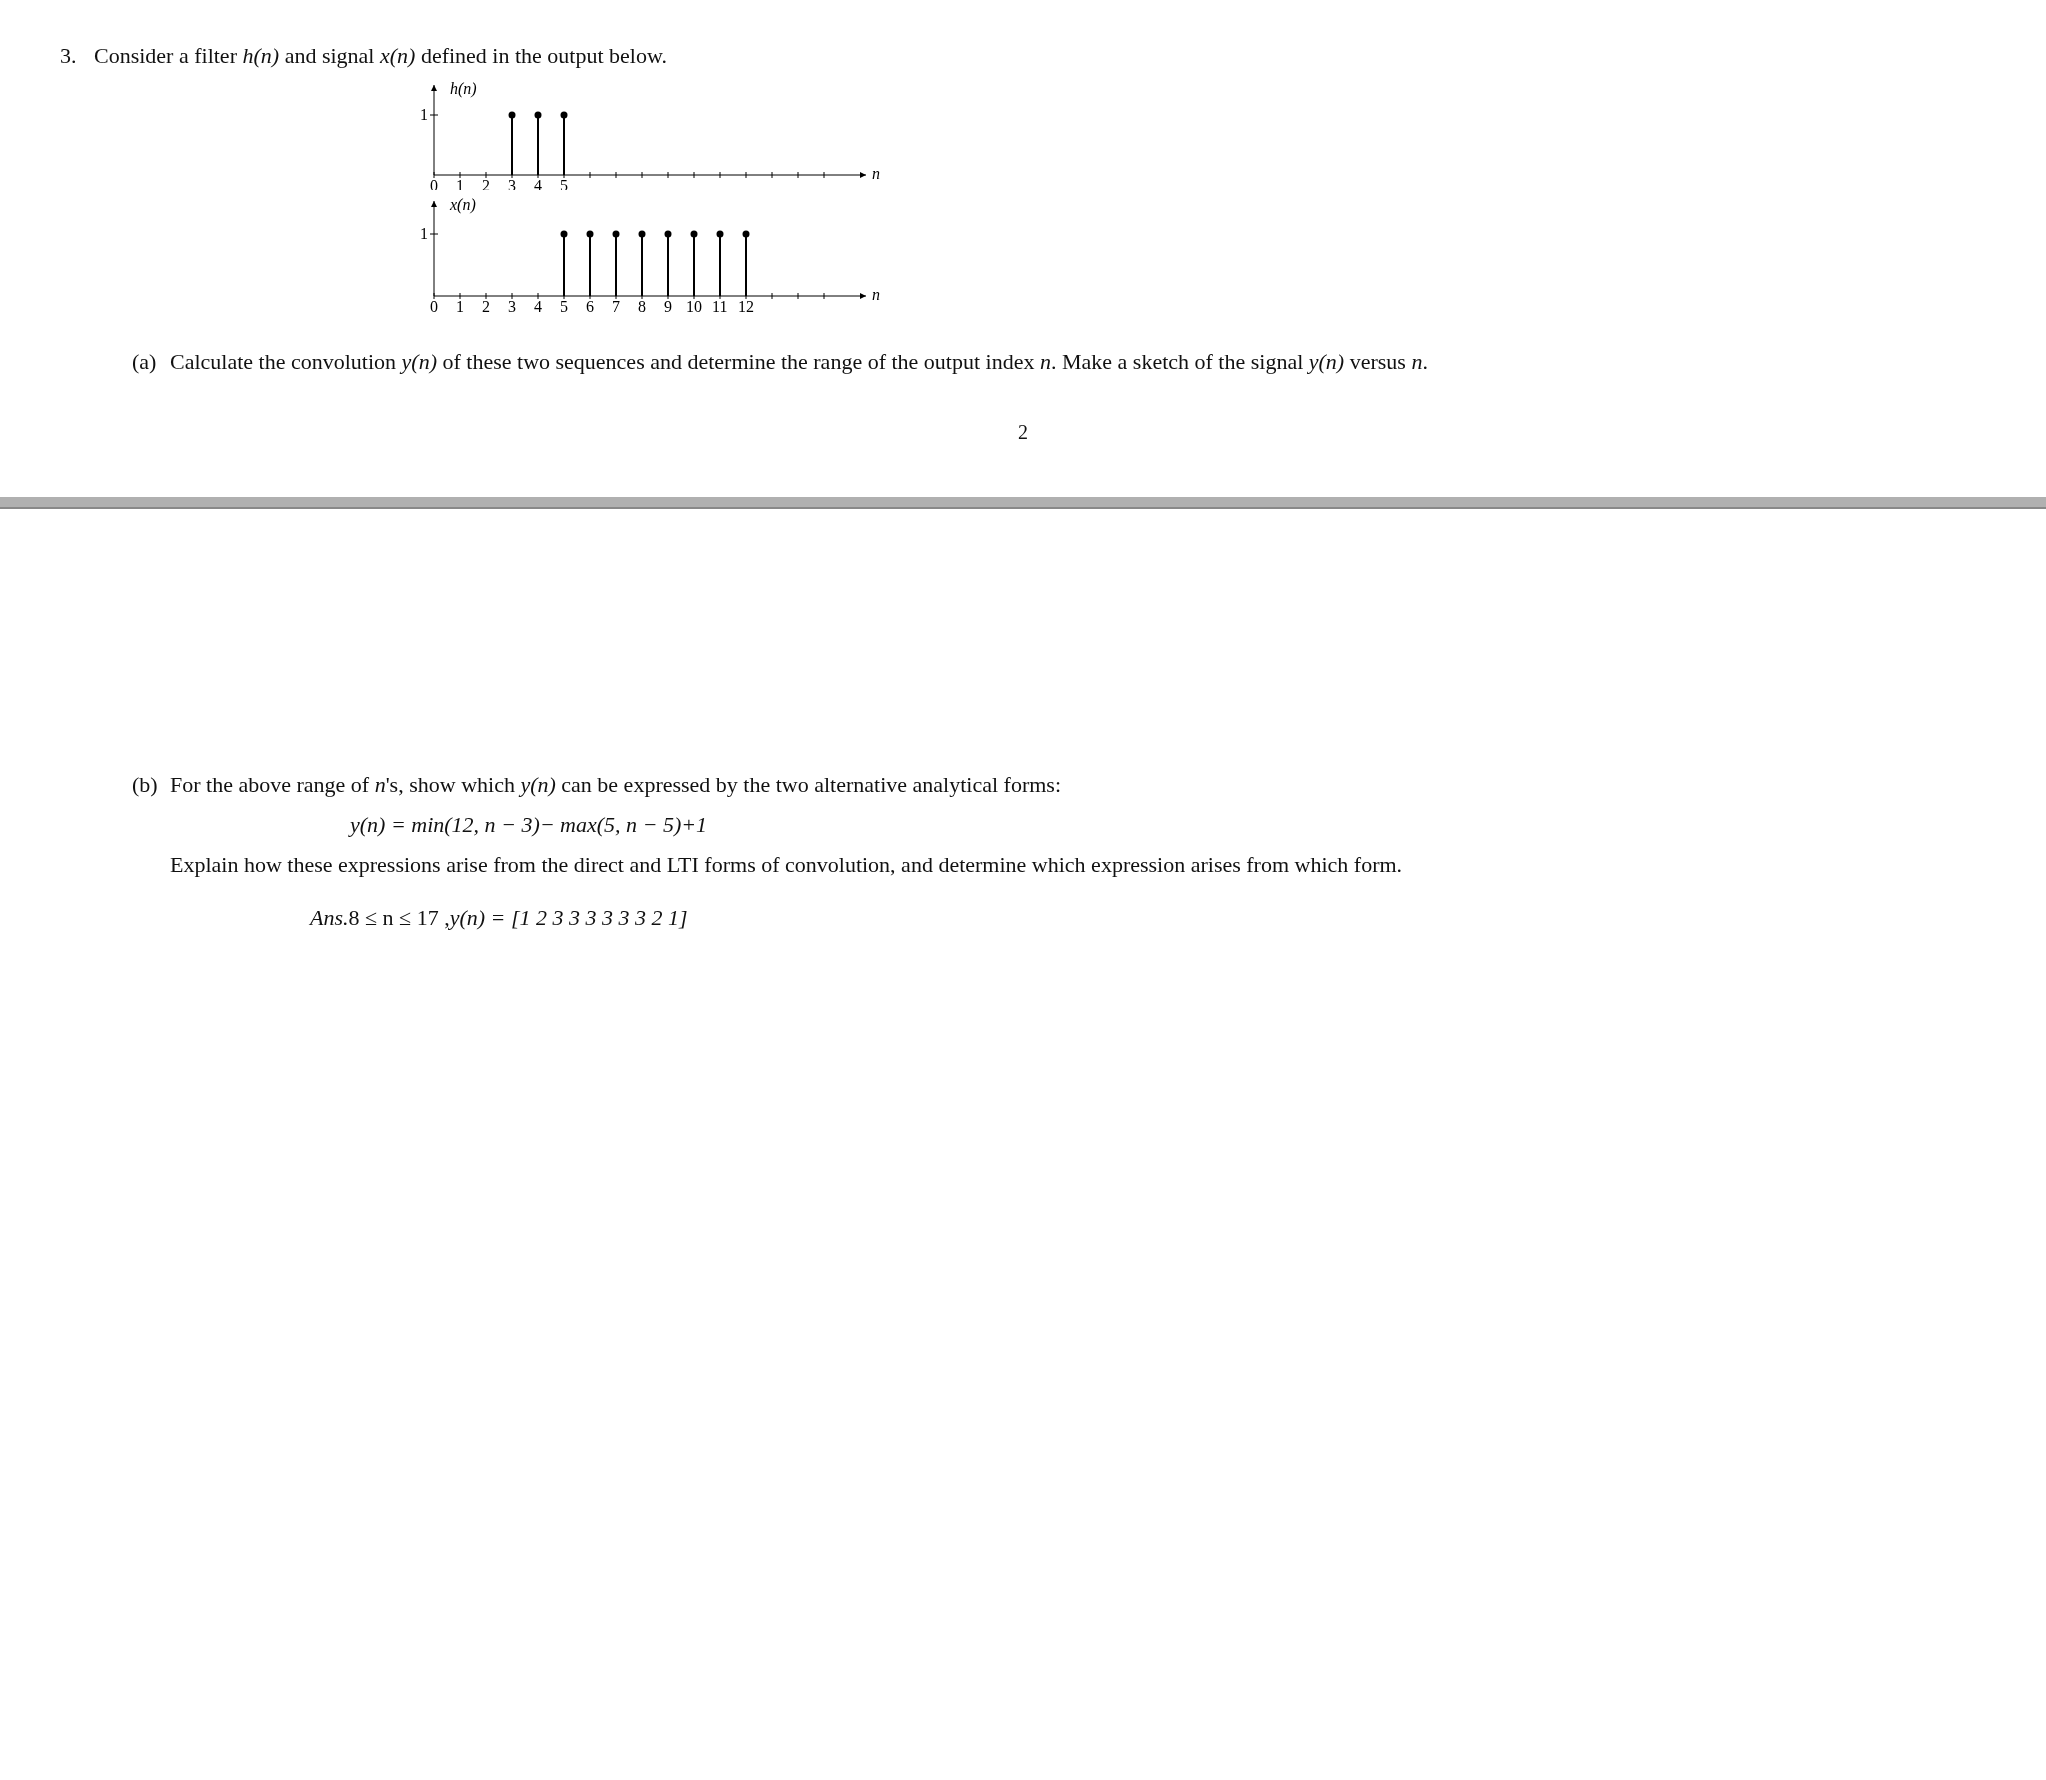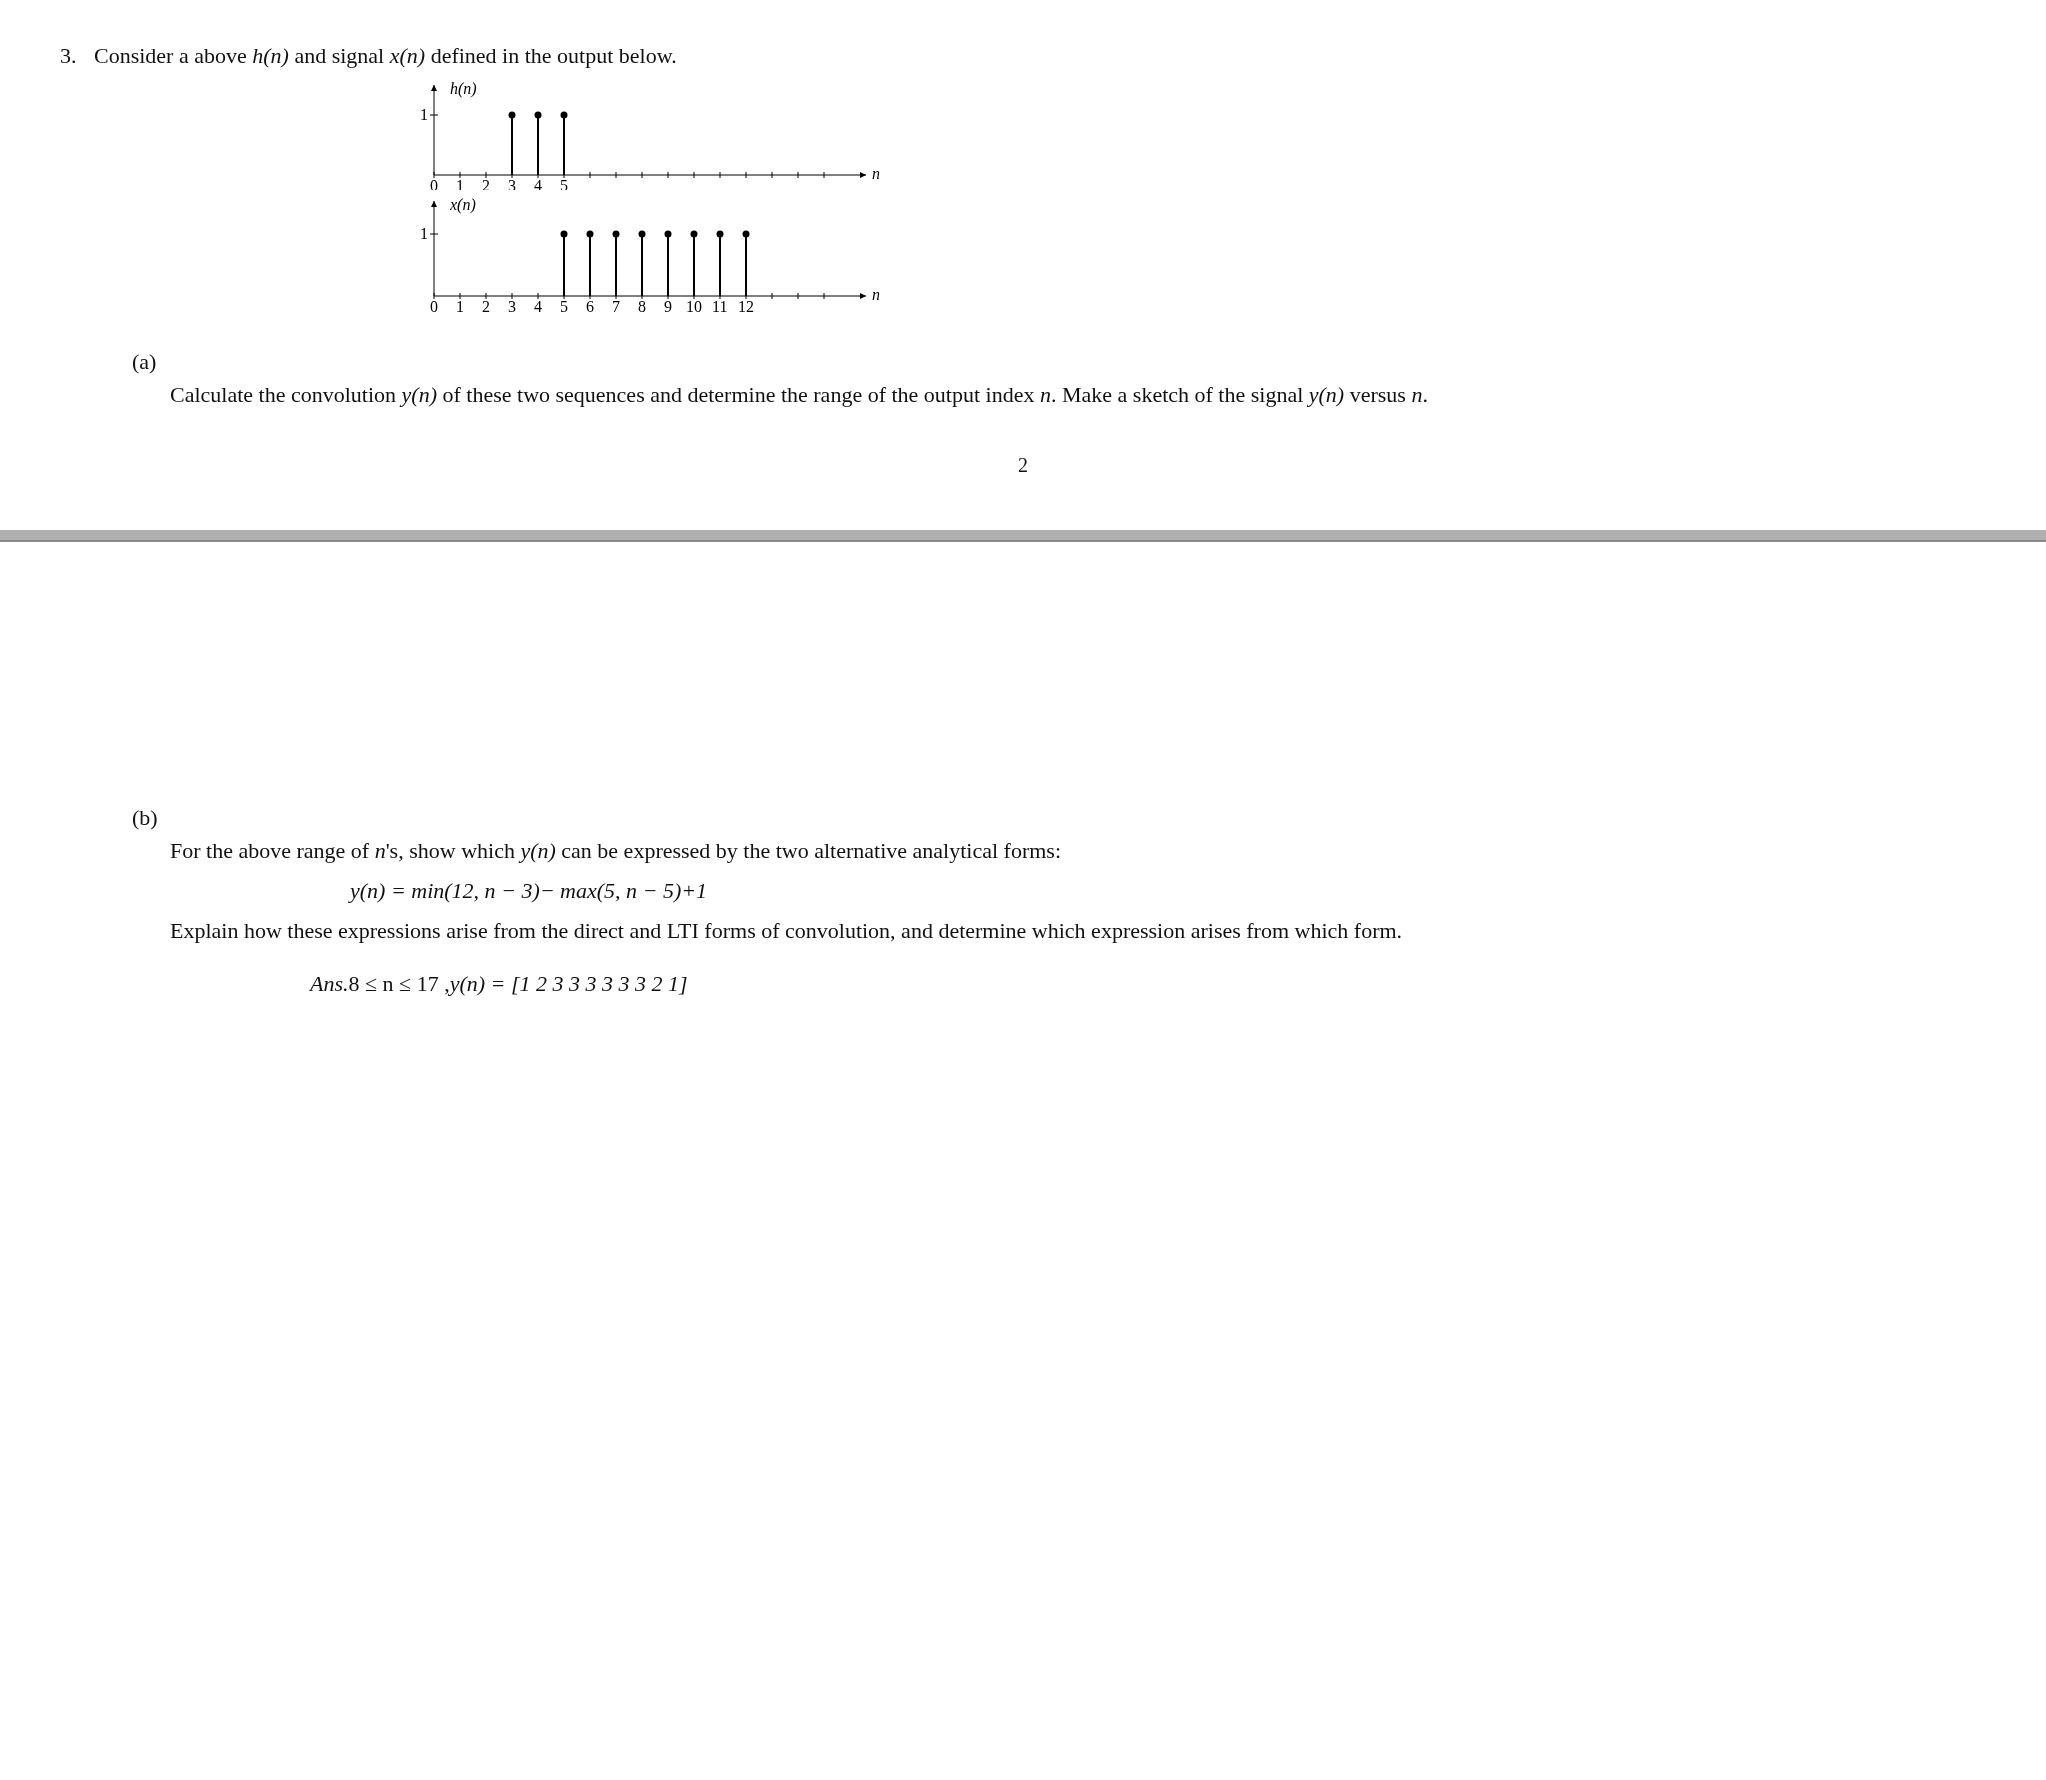--- a/index.html
+++ b/index.html
@@ -47,21 +47,21 @@
   .arrowhead { fill:#000; }
 
   .part-row {
     display:flex;
     margin-top: 20px;
   }
   .part-letter {
     width: 38px;
     flex: 0 0 38px;
   }
-  .part-body { flex:1;margin-top:33px; }
+  .part-body { flex:1; }
 
   .indent { margin-left: 72px; }
 
   .page-number {
     text-align: center;
     margin: 40px 0 50px 0;
     font-size: 20px;
   }
 
   .page-divider {
@@ -91,21 +91,21 @@
   .answer-label { font-style: italic; }
 
   .big-gap { height: 240px; }
 </style>
 </head>
 <body>
 
 <div class="problem-row">
   <div class="problem-number">3.</div>
   <div class="problem-body">
-    <span>Consider a above </span><span class="italic">h(n)</span><span> and signal </span><span class="italic">x(n)</span><span> defined in the output below.</span>
+    <span>Consider a filter </span><span class="italic">h(n)</span><span> and signal </span><span class="italic">x(n)</span><span> defined in the output below.</span>
 
     
     <div class="figures">
 
       <svg class="stem-plot" width="480" height="110" viewBox="0 0 480 110">
         <defs>
           <marker id="arrow" markerWidth="8" markerHeight="8" refX="6" refY="3" orient="auto">
             <path d="M0,0 L6,3 L0,6 Z" class="arrowhead"></path>
           </marker>
         </defs>

